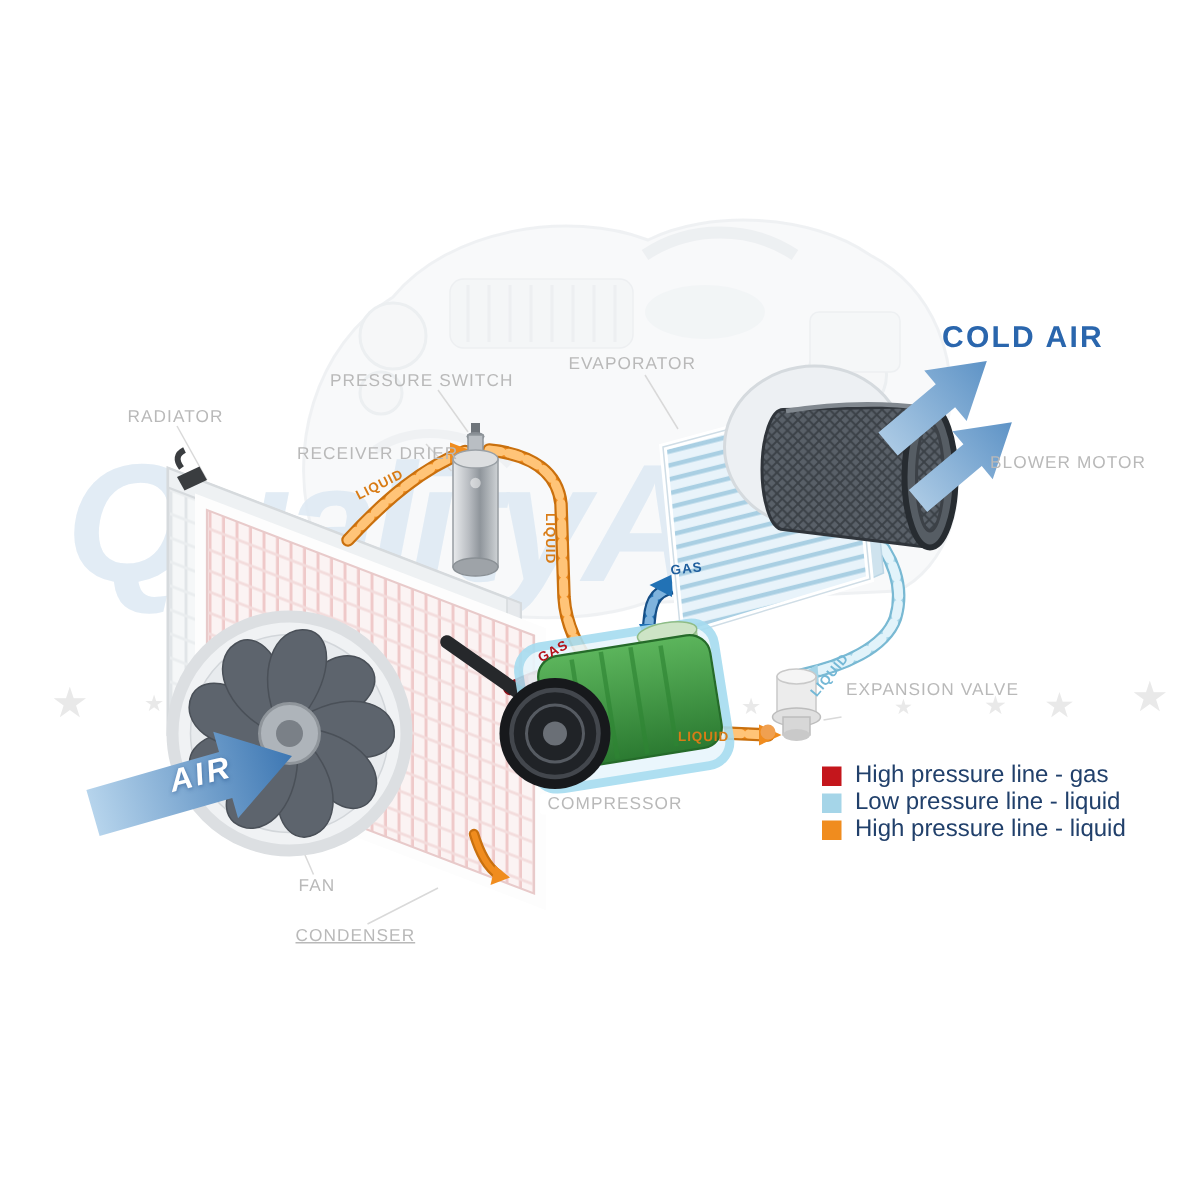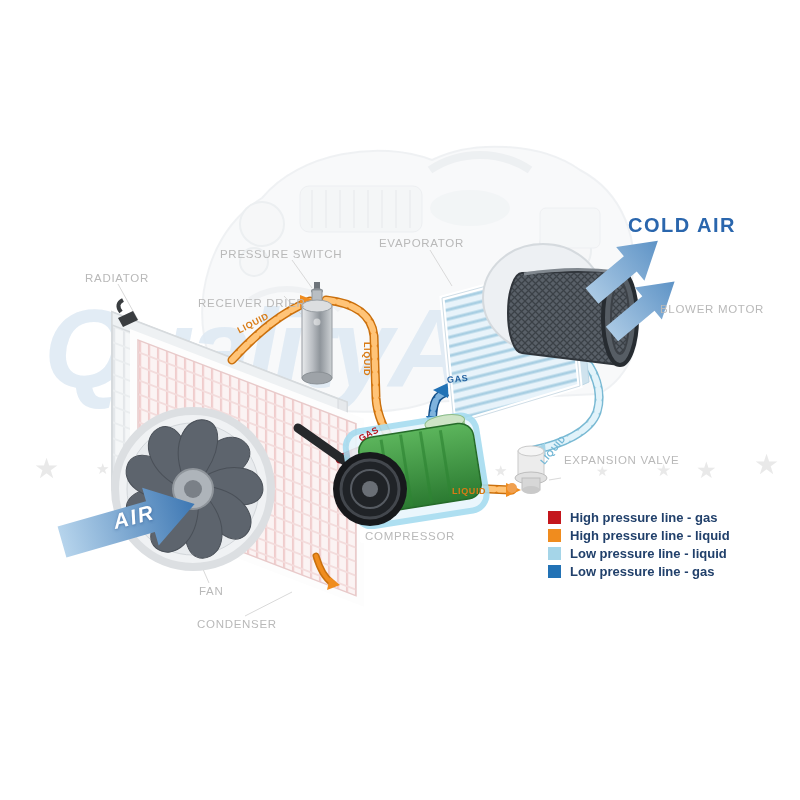--- a/index.html
+++ b/index.html
@@ -11,21 +11,21 @@
   .part-label{position:absolute;color:#b9b9b9;font-size:11.5px;letter-spacing:.7px;white-space:nowrap;}
   .cold-air{position:absolute;left:628px;top:214px;color:#2a66ad;font-size:20px;font-weight:700;letter-spacing:1.5px;white-space:nowrap;}
   .air-label{position:absolute;left:113px;top:505px;color:#ffffff;font-size:21px;font-weight:700;font-style:italic;
              letter-spacing:2px;transform:rotate(-14deg);text-shadow:0 1px 3px rgba(25,70,130,.55);}
   .pipe-label{position:absolute;font-size:9px;font-weight:700;letter-spacing:.6px;white-space:nowrap;}
   .pl-orange{color:#d97c16;} .pl-red{color:#b5121b;} .pl-blue{color:#1f5f9e;} .pl-lblue{color:#74b8d6;}
   .compressor-label{background:rgba(255,255,255,.85);padding:1px 5px;border-radius:2px;}
   .legend{position:absolute;left:548px;top:508px;}
   .legend-row{display:flex;align-items:center;height:18px;}
   .swatch{width:13px;height:13px;margin-right:9px;flex:0 0 auto;}
-  .legend-label{font-size:13px;color:#21406b;font-weight:700;white-space:nowrap;}
+  .legend-label{font-size:16px;color:#21406b;font-weight:400;white-space:nowrap;}
 </style>
 </head>
 <body>
 
 <div class="stage">
 
   <svg class="layer" width="800" height="800" viewBox="0 0 800 800">
     <g opacity="0.55">
       <path d="M 210,360 C 190,300 210,230 262,198 C 300,152 380,140 432,160 C 472,140 540,142 580,170 C 622,192 642,240 630,290 C 650,330 630,380 598,394 L 430,402 C 380,420 300,410 260,396 Z" fill="#f3f5f7" stroke="#e3e7eb" stroke-width="2"></path>
       <rect x="300" y="186" width="122" height="46" rx="9" fill="#eceff2" stroke="#dfe3e7"></rect>
@@ -281,44 +281,40 @@
   </svg>
 
   <div class="part-label" style="left:85px;top:272px;">RADIATOR</div>
   <div class="part-label" style="left:220px;top:248px;">PRESSURE SWITCH</div>
   <div class="part-label" style="left:198px;top:297px;">RECEIVER DRIER</div>
   <div class="part-label" style="left:379px;top:237px;">EVAPORATOR</div>
   <div class="part-label" style="left:660px;top:303px;">BLOWER MOTOR</div>
   <div class="part-label" style="left:564px;top:454px;">EXPANSION VALVE</div>
   <div class="part-label compressor-label" style="left:360px;top:529px;">COMPRESSOR</div>
   <div class="part-label" style="left:199px;top:585px;text-align:center;">FAN</div>
-  <div class="part-label" style="left:197px;top:618px;">CONDENSER</div>
+  <div class="part-label" style="left:197px;top:618px;text-decoration:underline;">CONDENSER</div>
 
   <div class="cold-air">COLD AIR</div>
   <div class="air-label">AIR</div>
 
   <div class="pipe-label pl-orange" style="left:236px;top:318px;transform:rotate(-27deg);">LIQUID</div>
   <div class="pipe-label pl-orange" style="left:372px;top:342px;transform:rotate(90deg);transform-origin:left top;">LIQUID</div>
   <div class="pipe-label pl-blue" style="left:447px;top:374px;transform:rotate(-6deg);">GAS</div>
   <div class="pipe-label pl-red" style="left:358px;top:429px;transform:rotate(-28deg);">GAS</div>
   <div class="pipe-label pl-lblue" style="left:536px;top:445px;transform:rotate(-50deg);">LIQUID</div>
   <div class="pipe-label pl-orange" style="left:452px;top:486px;">LIQUID</div>
 
   <div class="legend">
     <div class="legend-row">
       <span class="swatch" style="background: rgb(196, 22, 28);"></span>
       <span class="legend-label">High pressure line - gas</span>
     </div>
     <div class="legend-row">
-      <span class="swatch" style="background: rgb(240, 140, 30);"></span>
-      <span class="legend-label">High pressure line - liquid</span>
-    </div>
-    <div class="legend-row">
       <span class="swatch" style="background: rgb(165, 213, 232);"></span>
       <span class="legend-label">Low pressure line - liquid</span>
     </div>
     <div class="legend-row">
-      <span class="swatch" style="background: rgb(34, 114, 181);"></span>
-      <span class="legend-label">Low pressure line -  gas</span>
+      <span class="swatch" style="background: rgb(240, 140, 30);"></span>
+      <span class="legend-label">High pressure line - liquid</span>
     </div>
   </div>
 
 </div>
 
 </body></html>

